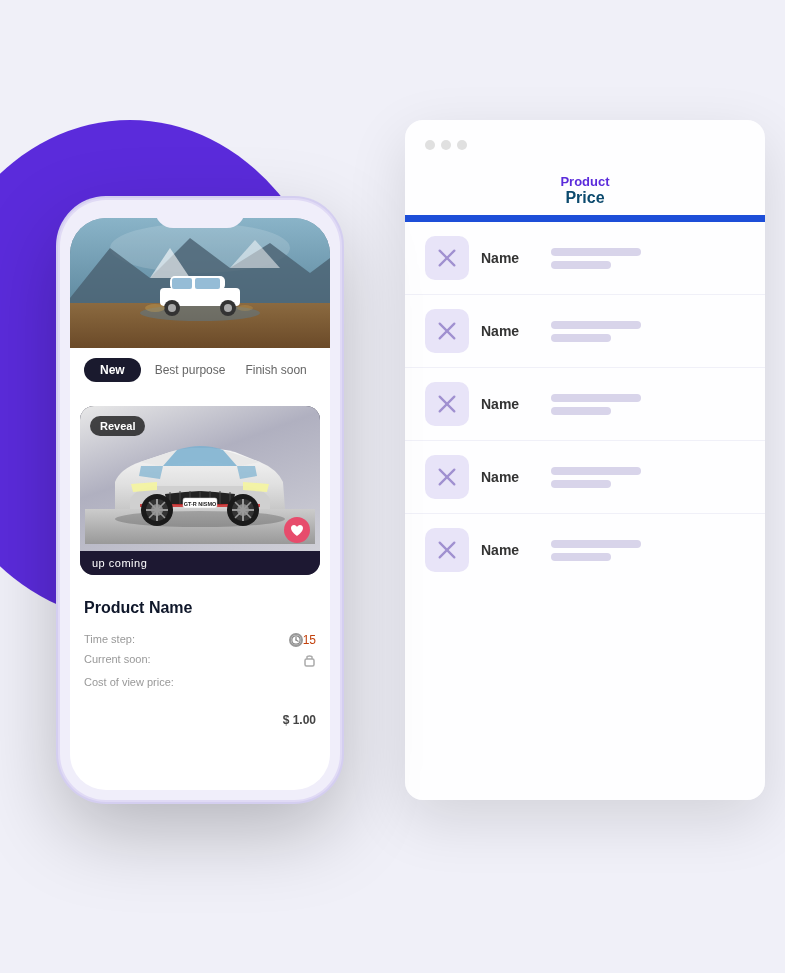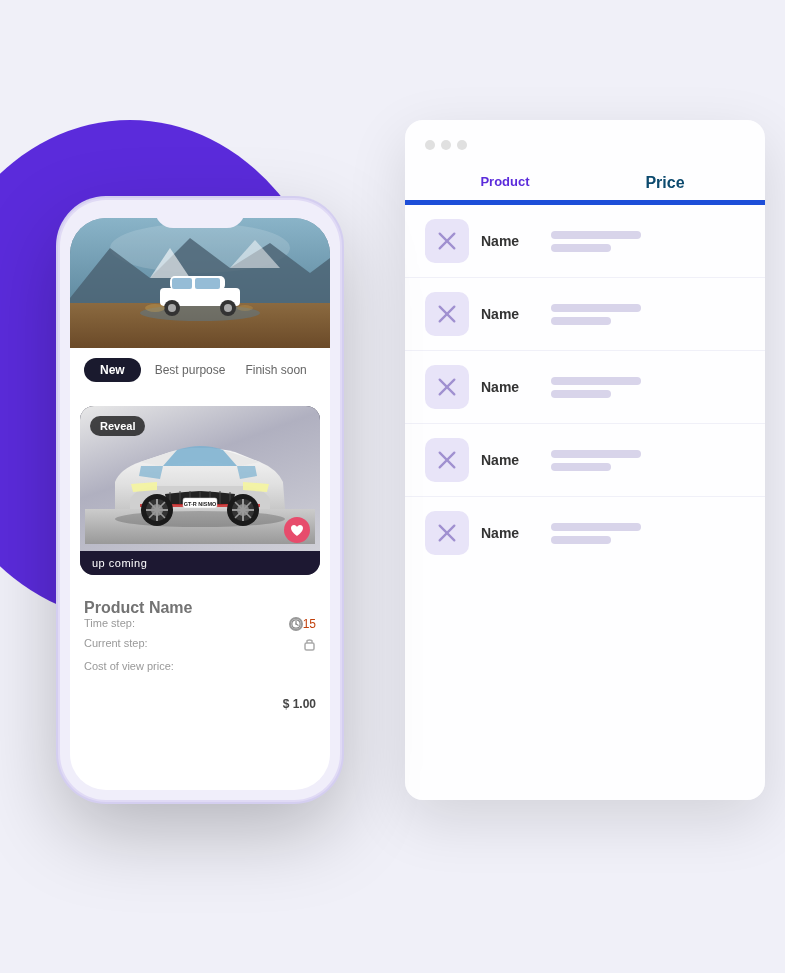--- a/index.html
+++ b/index.html
@@ -49,21 +49,22 @@
     .window-dot {
       width: 10px;
       height: 10px;
       border-radius: 50%;
       background: #e0e0e0;
     }
 
     .table-header {
       display: flex;
       padding: 8px 20px;
-      border-bottom: 5px solid #1d4ed8;
+      border-bottom: 7px solid #1d4ed8;
+      flex-direction: column;
     }
 
     .table-header .col-product {
       flex: 2;
       text-align: center;
       font-size: 13px;
       font-weight: 600;
       color: #5b2bdb;
     }
 
@@ -257,22 +258,22 @@
     }
 
     .product-info {
       padding: 10px 14px 12px;
       background: #fff;
     }
 
     .product-name {
       font-size: 16px;
       font-weight: 700;
-      color: #737373;
-      margin-bottom: 0;
+      color: #0f172a;
+      margin-bottom: 16px;
     }
 
     .info-row {
       display: flex;
       align-items: flex-start;
       justify-content: space-between;
       margin-bottom: 6px;
     }
 
     .info-label {
@@ -546,21 +547,21 @@
               <circle cx="6" cy="6" r="5" stroke="#888" stroke-width="1.5" fill="none"></circle>
               <line x1="6" y1="3" x2="6" y2="6" stroke="#888" stroke-width="1.5" stroke-linecap="round"></line>
               <line x1="6" y1="6" x2="8.5" y2="7.5" stroke="#888" stroke-width="1.5" stroke-linecap="round"></line>
             </svg>
           </span>
           <span>15</span>
         </span>
       </div>
 
       <div class="info-row">
-        <span class="info-label">Current step:</span>
+        <span class="info-label">Current soon:</span>
         <span class="info-value">
           <span class="lock-icon">
             <svg width="13" height="14" viewBox="0 0 13 14">
               <rect x="2" y="6" width="9" height="7" rx="1.5" fill="none" stroke="#aaa" stroke-width="1.5"></rect>
               <path d="M4 6 V4 C4 2.5 9 2.5 9 4 V6" fill="none" stroke="#aaa" stroke-width="1.5"></path>
             </svg>
           </span>
         </span>
       </div>
 

